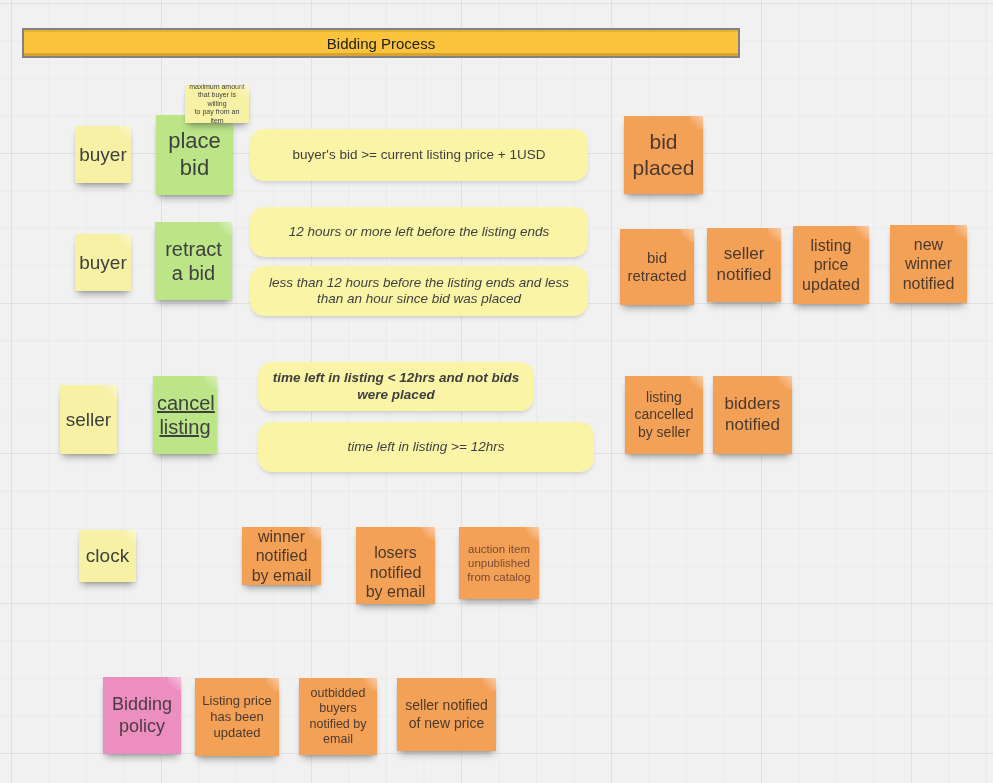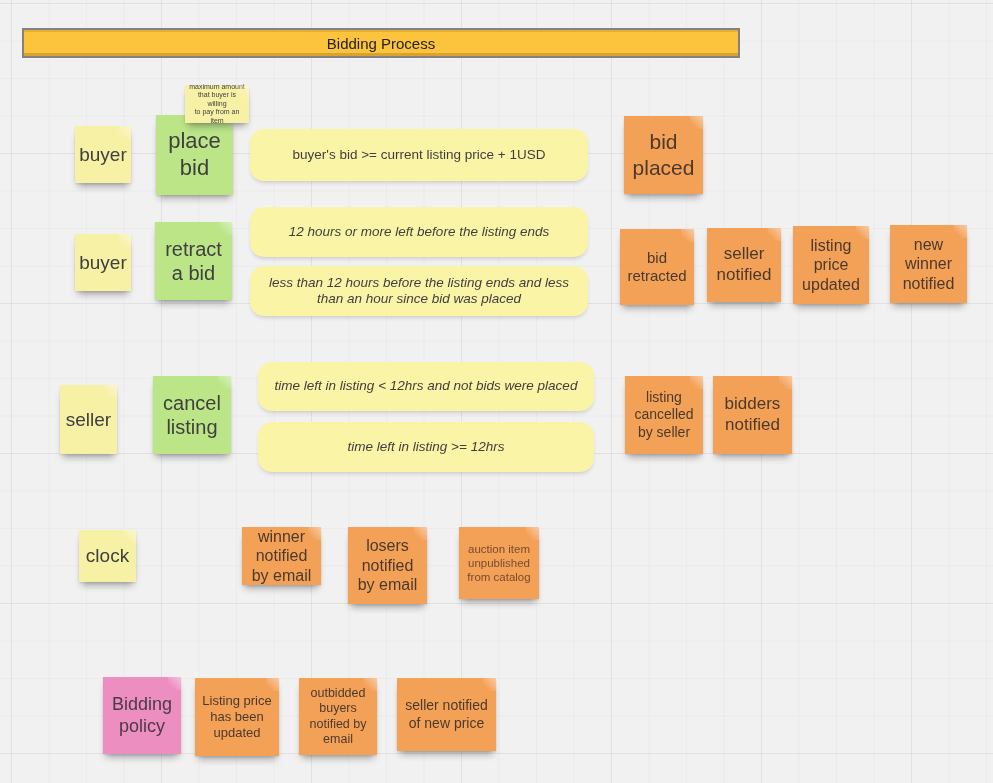--- a/index.html
+++ b/index.html
@@ -114,42 +114,42 @@
   </div>
     <div class="note c-orange" style="left: 890px; top: 225px; width: 77px; height: 78px; font-size: 16px;">
     <span class="note-text">new winner notified</span>
   </div>
     <div class="note c-orange" style="left: 793px; top: 226px; width: 76px; height: 78px; font-size: 16px;">
     <span class="note-text">listing price updated</span>
   </div>
     <div class="note c-yellow" style="left: 60px; top: 385px; width: 57px; height: 69px; font-size: 19px;">
     <span class="note-text">seller</span>
   </div>
-    <div class="note c-green" style="left: 153px; top: 376px; width: 78px; height: 78px; font-size: 20px;">
+    <div class="note c-green" style="left: 153px; top: 376px; width: 64px; height: 78px; font-size: 20px; text-decoration: underline;">
     <span class="note-text">cancel listing</span>
   </div>
-    <div class="note c-cond italic" style="left: 258px; top: 362px; width: 336px; height: 49px; font-size: 13.5px;">
+    <div class="note c-cond italic" style="left: 258px; top: 362px; width: 276px; height: 49px; font-size: 13.5px; font-weight: bold;">
     <span class="note-text">time left in listing &lt; 12hrs and not bids were placed</span>
   </div>
     <div class="note c-cond italic" style="left: 258px; top: 422px; width: 336px; height: 50px; font-size: 13.5px;">
     <span class="note-text">time left in listing &gt;= 12hrs</span>
   </div>
     <div class="note c-orange" style="left: 625px; top: 376px; width: 78px; height: 78px; font-size: 14px;">
     <span class="note-text">listing cancelled by seller</span>
   </div>
     <div class="note c-orange" style="left: 713px; top: 376px; width: 79px; height: 78px; font-size: 17px;">
     <span class="note-text">bidders notified</span>
   </div>
     <div class="note c-yellow" style="left: 79px; top: 530px; width: 57px; height: 52px; font-size: 19px;">
     <span class="note-text">clock</span>
   </div>
     <div class="note c-orange" style="left: 242px; top: 527px; width: 79px; height: 58px; font-size: 16px;">
     <span class="note-text">winner notified by email</span>
   </div>
-    <div class="note c-orange" style="left: 348px; top: 527px; width: 79px; height: 77px; font-size: 16px;">
+    <div class="note c-orange" style="left: 356px; top: 527px; width: 79px; height: 77px; font-size: 16px; align-items: flex-end;">
     <span class="note-text">losers notified by email</span>
   </div>
     <div class="note c-orange" style="left: 459px; top: 527px; width: 80px; height: 72px; font-size: 11.5px; color: rgb(122, 74, 49);">
     <span class="note-text">auction item unpublished from catalog</span>
   </div>
     <div class="note c-pink" style="left: 103px; top: 677px; width: 78px; height: 77px; font-size: 18px;">
     <span class="note-text">Bidding policy</span>
   </div>
     <div class="note c-orange" style="left: 195px; top: 678px; width: 84px; height: 78px; font-size: 13px;">
     <span class="note-text">Listing price has been updated</span>

